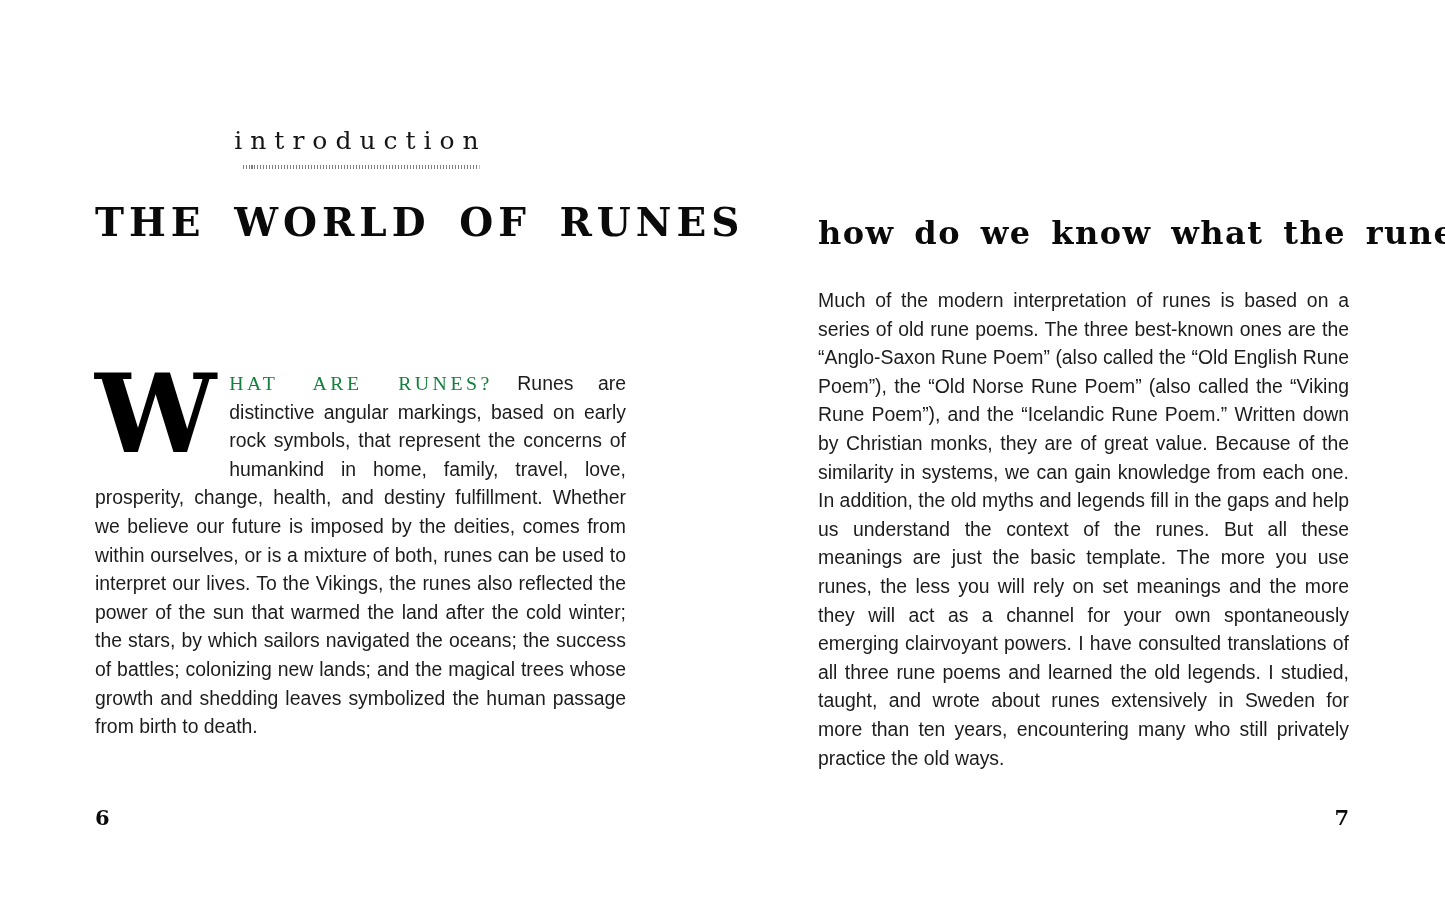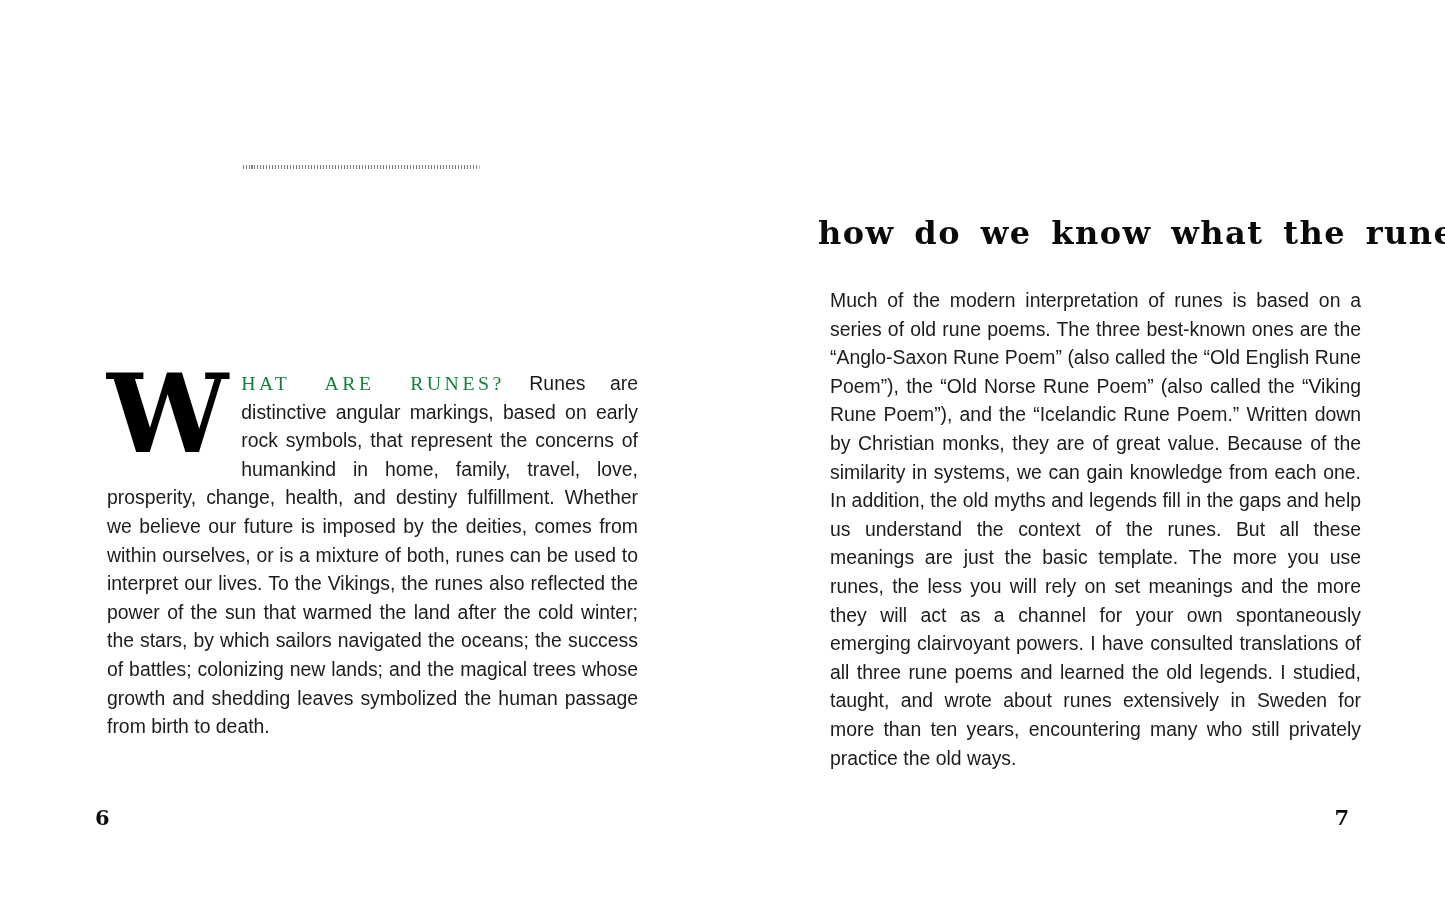--- a/index.html
+++ b/index.html
@@ -54,21 +54,21 @@
     font-family: "DejaVu Serif", serif;
     font-weight: 700;
     font-size: 39px;
     letter-spacing: 5px;
     word-spacing: 10px;
     color: #0a0a0a;
     white-space: nowrap;
   }
   .body-text {
     position: absolute;
-    left: 12px;
+    left: 0;
     width: 531px;
     font-size: 19.4px;
     line-height: 28.6px;
     text-align: justify;
     color: #1c1c1c;
   }
   .left-body  { top: 369px; }
   .right-body { top: 286px; }
 
   .dropcap {
@@ -117,21 +117,23 @@
   }
   .pagenum-left  { text-align: left; }
   .pagenum-right { text-align: right; }
 </style>
 </head>
 <body>
 
 <div class="spread">
 
   <section class="page page-left">
+    <div class="kicker">introduction</div>
     <div class="kicker-rule"></div>
+    <h1 class="chapter-title">THE WORLD OF RUNES</h1>
     <p class="body-text left-body">
       <span class="dropcap">W</span><span class="lead-caps">HAT ARE RUNES?</span><span> Runes are distinctive angular markings, based on early rock symbols, that represent the concerns of humankind in home, family, travel, love, prosperity, change, health, and destiny fulfillment. Whether we believe our future is imposed by the deities, comes from within ourselves, or is a mixture of both, runes can be used to interpret our lives. To the Vikings, the runes also reflected the power of the sun that warmed the land after the cold winter; the stars, by which sailors navigated the oceans; the success of battles; colonizing new lands; and the magical trees whose growth and shedding leaves symbolized the human passage from birth to death.</span>
     </p>
     <div class="pagenum pagenum-left">6</div>
   </section>
 
   <section class="page page-right">
     <h2 class="section-heading">how do we know what the runes mean?</h2>
     <p class="body-text right-body">Much of the modern interpretation of runes is based on a series of old rune poems. The three best-known ones are the “Anglo-Saxon Rune Poem” (also called the “Old English Rune Poem”), the “Old Norse Rune Poem” (also called the “Viking Rune Poem”), and the “Icelandic Rune Poem.” Written down by Christian monks, they are of great value. Because of the similarity in systems, we can gain knowledge from each one. In addition, the old myths and legends fill in the gaps and help us understand the context of the runes. But all these meanings are just the basic template. The more you use runes, the less you will rely on set meanings and the more they will act as a channel for your own spontaneously emerging clairvoyant powers. I have consulted translations of all three rune poems and learned the old legends. I studied, taught, and wrote about runes extensively in Sweden for more than ten years, encountering many who still privately practice the old ways.</p>
     <div class="pagenum pagenum-right">7</div>

